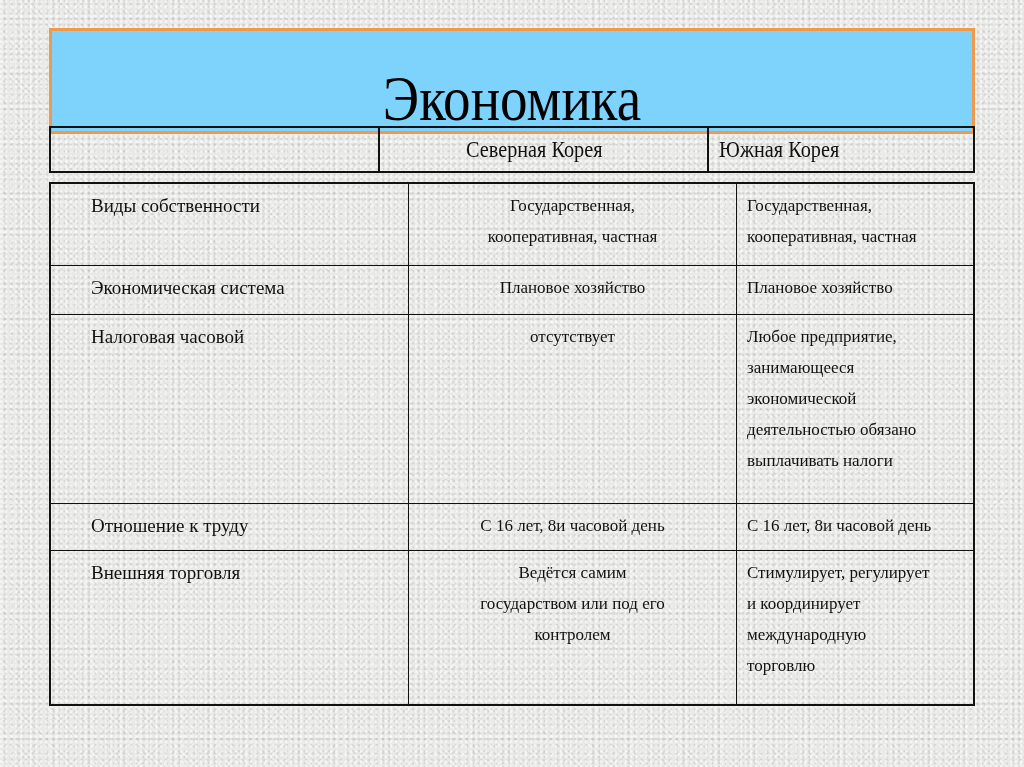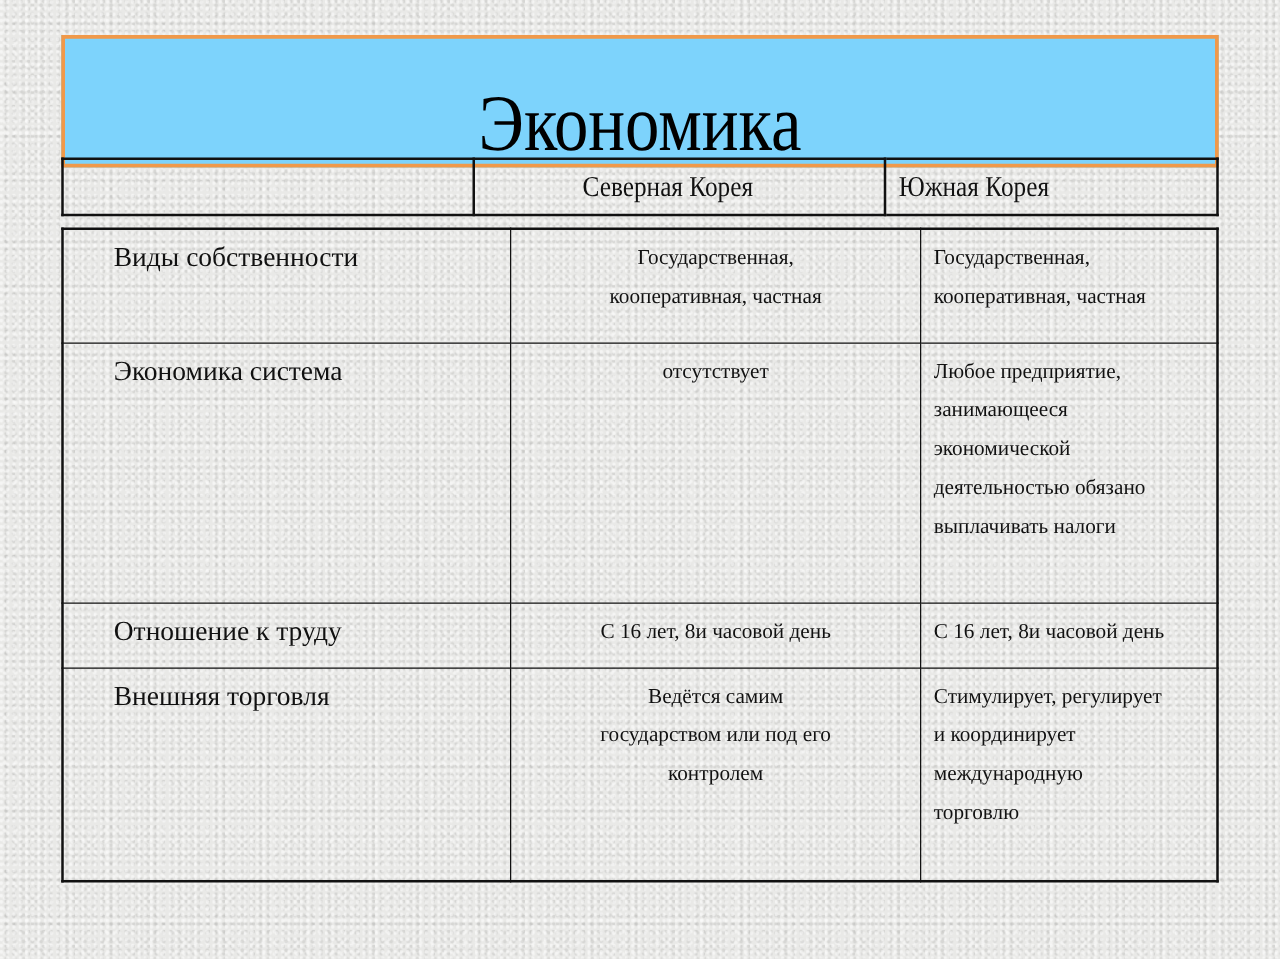--- a/index.html
+++ b/index.html
@@ -86,21 +86,21 @@
       height: 524px;
     }
     .main-table td {
       border: 1.5px solid #111;
       padding: 6px 10px 0 10px;
       vertical-align: top;
       font-size: 17px;
       line-height: 31px;
     }
     .main-table td.label {
-      font-size: 22px;
+      font-size: 19px;
       line-height: 29px;
       padding-top: 7px;
       padding-left: 40px;
     }
     .main-table table {
       border: 2px solid #111;
     }
     .r1 { height: 72px; }
     .r2 { height: 42px; }
     .r3 { height: 71px; }
@@ -138,22 +138,31 @@
       <td class="label col1">Виды собственности</td>
       <td class="col2">
         <span class="cell-line">Государственная,</span>
         <span class="cell-line">кооперативная, частная</span>
       </td>
       <td class="col3">
         <span class="cell-line">Государственная,</span>
         <span class="cell-line">кооперативная, частная</span>
       </td>
     </tr>
+    <tr class="r2">
+      <td class="label col1">Экономическая система</td>
+      <td class="col2">
+        <span class="cell-line">Плановое хозяйство</span>
+      </td>
+      <td class="col3">
+        <span class="cell-line">Плановое хозяйство</span>
+      </td>
+    </tr>
     <tr class="r4">
-      <td class="label col1">Экономика система</td>
+      <td class="label col1">Налоговая часовой</td>
       <td class="col2">
         <span class="cell-line">отсутствует</span>
       </td>
       <td class="col3">
         <span class="cell-line">Любое предприятие,</span>
         <span class="cell-line">занимающееся</span>
         <span class="cell-line">экономической</span>
         <span class="cell-line">деятельностью обязано</span>
         <span class="cell-line">выплачивать налоги</span>
       </td>

